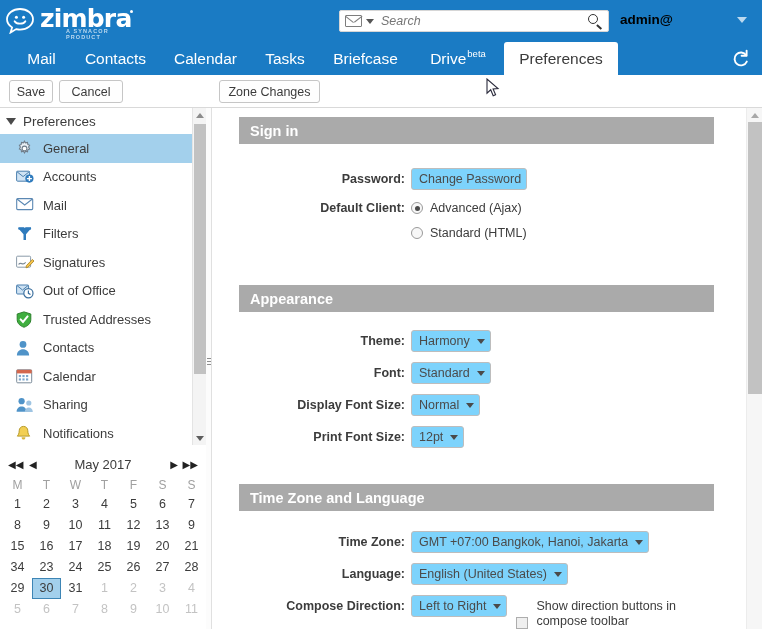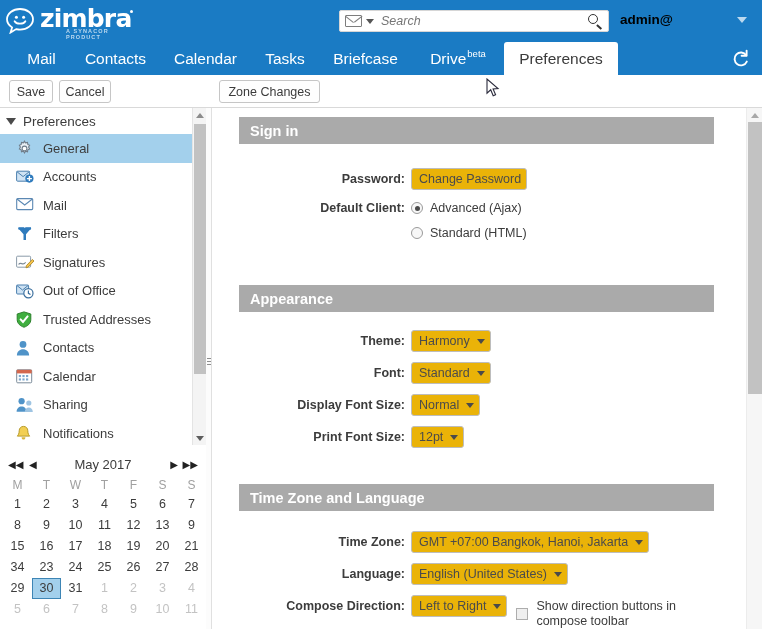--- a/index.html
+++ b/index.html
@@ -111,21 +111,21 @@
     background: #ffffff; border-bottom: 1px solid #d9d9d9;
   }
   .btn {
     position: absolute; top: 5px; height: 23px;
     background: #fefefe; border: 1px solid #c6c6c6; border-radius: 3px;
     font-size: 12.5px; color: #3c3c3c; cursor: pointer;
     display: flex; align-items: center; justify-content: center;
     font-family: "Liberation Sans", sans-serif;
   }
   #btn-save   { left: 9px;   width: 44px; }
-  #btn-cancel { left: 59px;  width: 52px; }
+  #btn-cancel { left: 59px;  width: 64px; }
   #btn-undo   { left: 219px; width: 101px; }
 
   
   .sidebar {
     position: absolute; left: 0; top: 108px; width: 206px; height: 344px;
     background: #fff; overflow: hidden;
   }
   .side-head {
     height: 26px; display: flex; align-items: center; padding-left: 6px;
     font-size: 13.5px; color: #3c3c3c;
@@ -218,21 +218,21 @@
     background: #aaaaaa;
     display: flex; align-items: center; padding-left: 11px;
     color: #fff; font-weight: bold; font-size: 14.5px;
   }
   .row { position: absolute; display: flex; align-items: center; }
   .rlabel {
     text-align: right; font-weight: bold; font-size: 12.5px; color: #3c3c3c;
     padding-right: 6px;
   }
   .select {
-    height: 22px; background: #eab308; border: 1px solid #bdbdbd; border-radius: 3px;
+    height: 22px; background: #7dd3fc; border: 1px solid #bdbdbd; border-radius: 3px;
     display: flex; align-items: center; padding: 0 5px 0 7px;
     font-size: 12.5px; color: #4b4b4b; cursor: pointer; white-space: nowrap;
   }
   .select .scar {
     width: 0; height: 0; margin-left: 7px;
     border-left: 4.5px solid transparent; border-right: 4.5px solid transparent;
     border-top: 5.5px solid #4a4a4a;
   }
   .radio-row { display: flex; align-items: center; font-size: 12.5px; color: #3c3c3c; }
   .radio {
@@ -597,21 +597,21 @@
         <span>English (United States)</span>
         <span class="scar"></span>
       </span>
     </div>
     <div class="row" style="top:487px; left:26px; align-items:flex-start;">
       <span class="rlabel" style="width:172px; line-height:22px;">Compose Direction:</span>
       <span class="select">
         <span>Left to Right</span>
         <span class="scar"></span>
       </span>
-      <span style="display:flex; align-items:center; margin-left:9px; margin-top:4px;">
+      <span style="display:flex; align-items:flex-end; margin-left:9px; margin-top:4px;">
         <span class="checkbox"></span>
         <span class="chk-text">
           <span>Show direction buttons in</span><br>
           <span>compose toolbar</span>
         </span>
       </span>
     </div>
   </div>
 
   <div class="ms-track">

